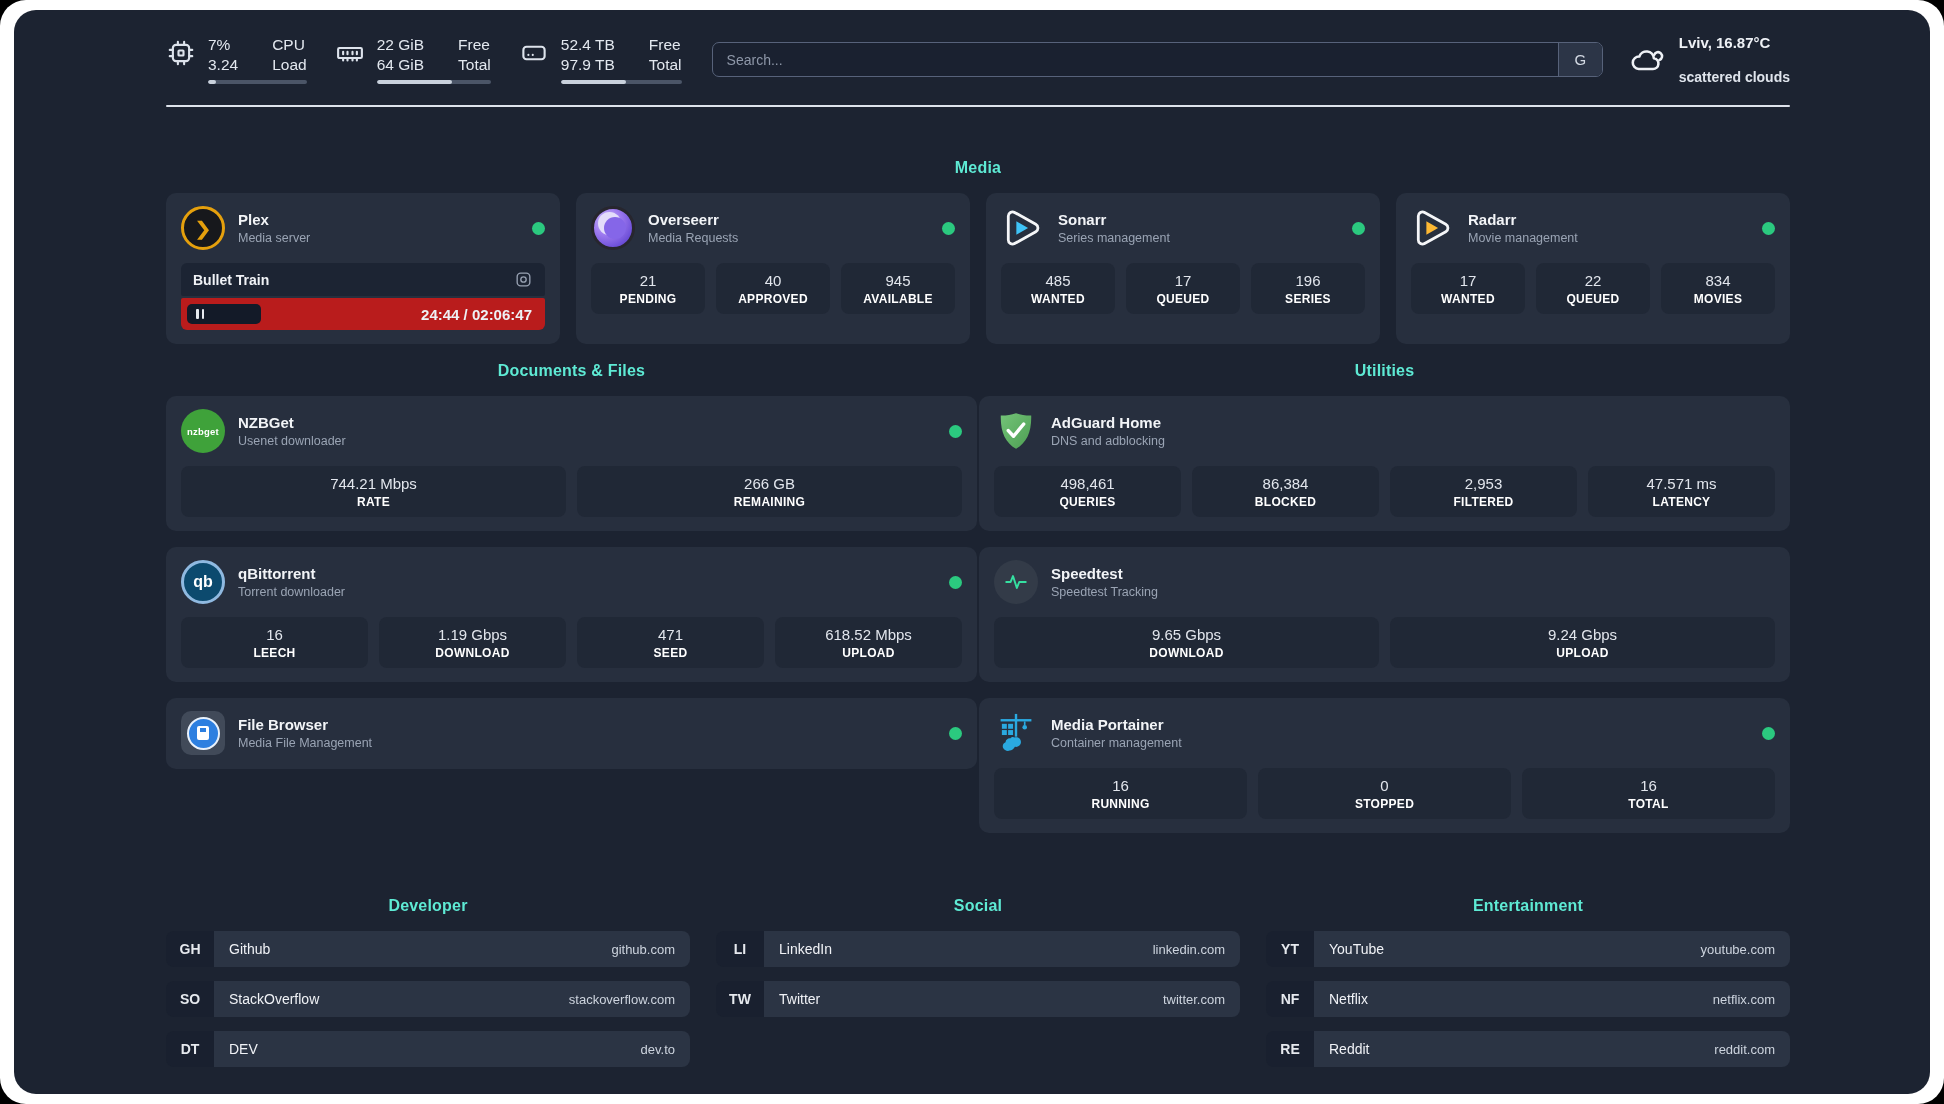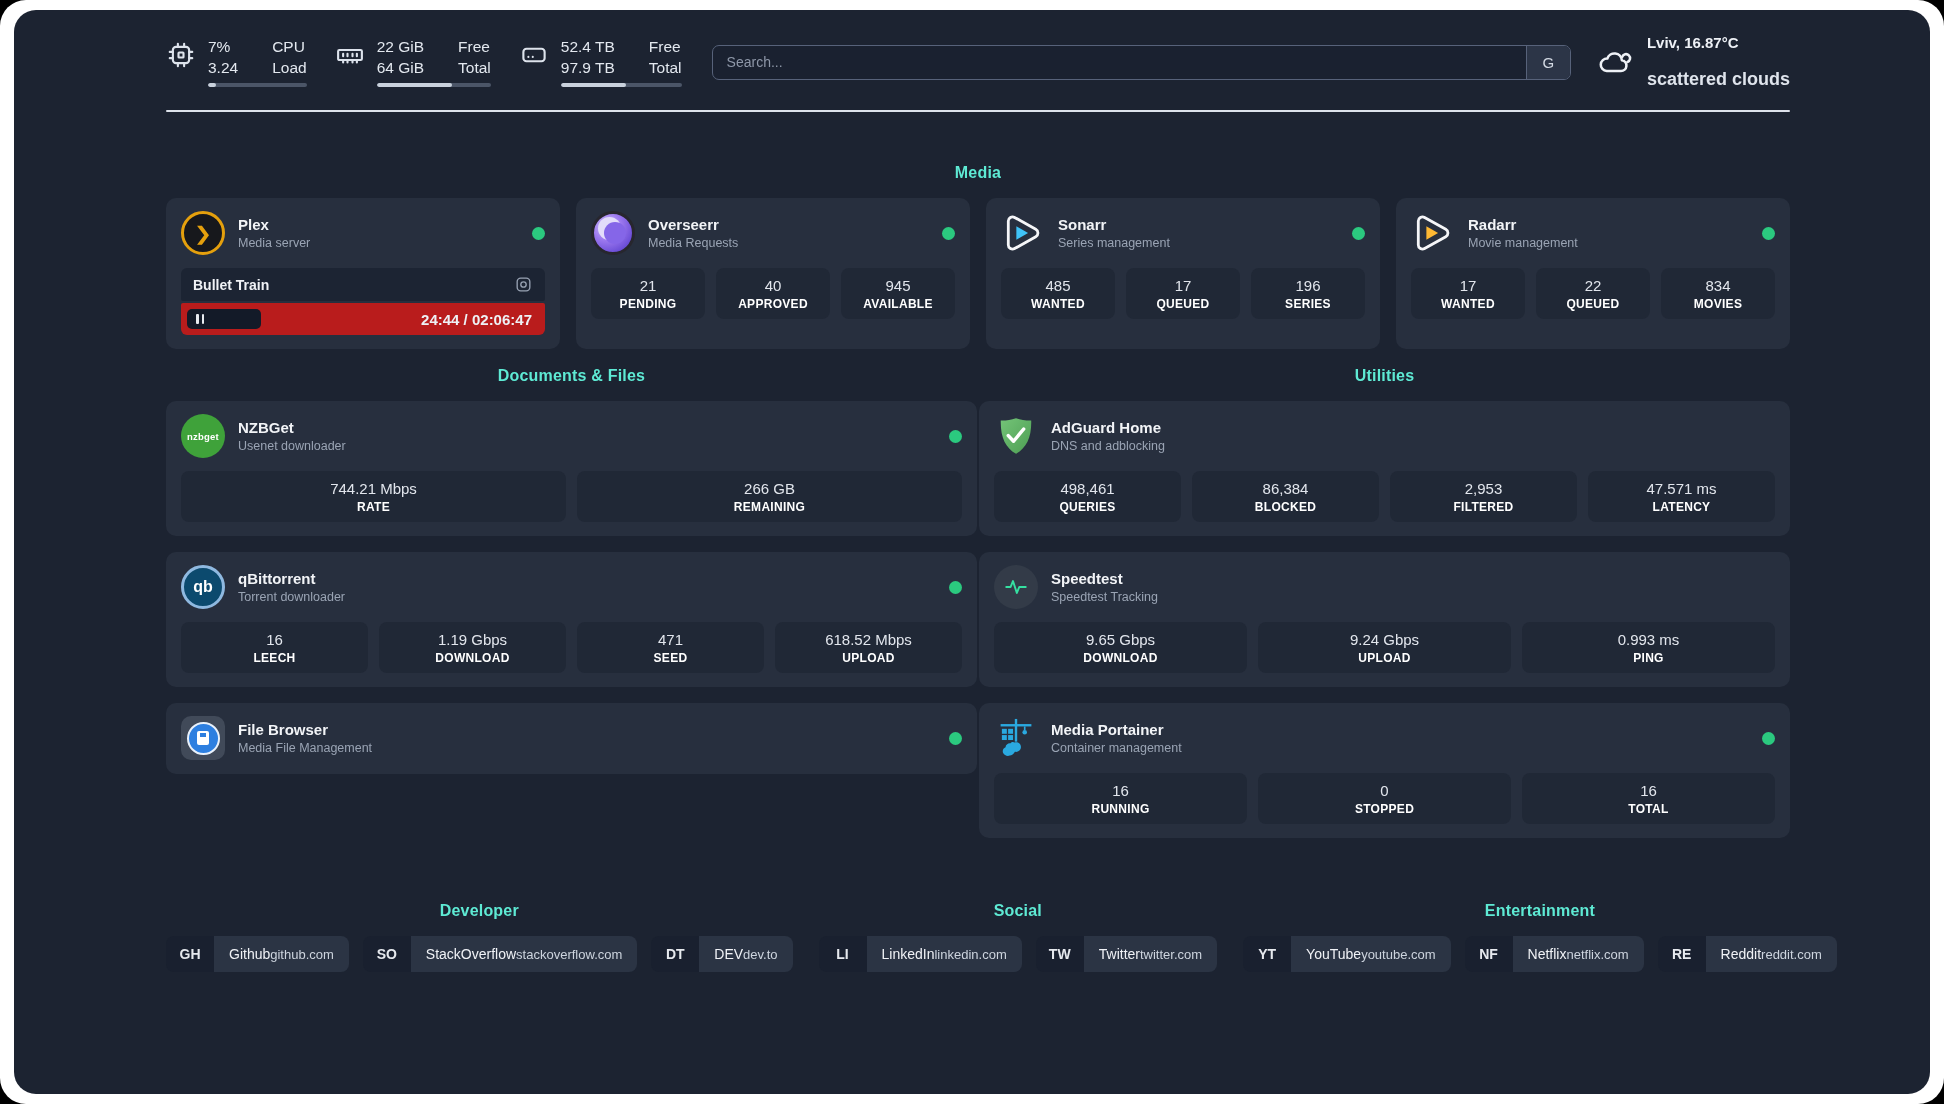--- a/index.html
+++ b/index.html
@@ -25,21 +25,21 @@
   .bar i{display:block;height:100%;background:#c9d1dc;border-radius:2px;}
 
   .searchwrap{flex:1;margin:0 24px 0 30px;}
   .search-box{display:flex;height:33px;border:1.5px solid #57627a;border-radius:7px;overflow:hidden;background:#1a2130;}
   .search-box input{flex:1;background:transparent;border:none;outline:none;color:#e6eaf0;padding:0 14px;font-size:14px;font-family:inherit;}
   .search-box input::placeholder{color:#8e97a8;}
   .engine{width:44px;border:none;border-left:1.5px solid #57627a;background:#2c3547;color:#d4dae4;font-size:15px;display:flex;align-items:center;justify-content:center;cursor:pointer;font-family:inherit;}
 
   .weather{display:flex;gap:12px;align-items:center;font-weight:bold;}
   .weather-l1{font-size:15px;color:#eef1f6;}
-  .weather-l2{font-size:18px;color:#dfe4ec;margin-top:18px;}
+  .weather-l2{font-size:14px;color:#dfe4ec;margin-top:18px;}
 
   .divider{margin-top:20px;height:2px;background:#e8edf5;border-radius:1px;opacity:.95;}
 
   
   .section-title{font-size:16px;font-weight:600;color:#5eead4;letter-spacing:.2px;text-align:center;}
   .media-title{margin-top:52px;}
   .media-grid{margin-top:16px;display:grid;grid-template-columns:repeat(4,1fr);gap:16px;}
   .mid-grid{margin-top:18px;display:grid;grid-template-columns:1fr 1fr;gap:2px;align-items:start;}
   .stack{margin-top:16px;display:flex;flex-direction:column;gap:16px;}
   .bottom-grid{margin-top:64px;display:grid;grid-template-columns:1fr 1fr 1fr;gap:26px;align-items:start;}
@@ -72,21 +72,21 @@
   .overseerr-badge::after{content:"";position:absolute;width:58%;height:58%;border-radius:50%;background:#8566e8;top:22%;left:25%;}
   .nzbget-badge{border-radius:50%;background:#3fa23a;color:#fff;font-size:9.5px;font-weight:700;letter-spacing:.2px;}
   .qb-badge{border-radius:50%;background:#0c4a6e;border:3px solid #8fb9e0;color:#fff;font-weight:700;font-size:16px;}
   .fb-badge{border-radius:10px;background:#414a59;}
   .fb-circle{width:33px;height:33px;border-radius:50%;background:#2d7fe0;border:2px solid #e9f1fb;display:flex;align-items:center;justify-content:center;box-sizing:border-box;}
   .fb-disk{width:12px;height:14px;background:#fff;border-radius:2px;position:relative;}
   .fb-disk::after{content:"";position:absolute;width:6px;height:4px;background:#2d7fe0;top:1.5px;left:3px;}
   .speedtest-badge{border-radius:50%;background:#333b48;}
 
   
-  .links{margin-top:16px;display:flex;flex-direction:row;gap:14px;}
+  .links{margin-top:16px;display:flex;flex-direction:column;gap:14px;}
   .link-row{display:flex;height:36px;border-radius:8px;overflow:hidden;cursor:pointer;}
   .link-tag{flex:0 0 48px;background:#19202f;color:#e6e9ee;font-size:14px;font-weight:700;display:flex;align-items:center;justify-content:center;}
   .link-main{flex:1;background:#2b3444;display:flex;align-items:center;justify-content:space-between;padding:0 15px;}
   .link-name{font-size:14px;color:#f0f2f6;}
   .link-url{font-size:13px;color:#cdd4de;}
 </style>
 </head>
 <body>
 
 <div class="screen">
@@ -438,24 +438,20 @@
             </div>
           </div>
           <div class="tiles">
             <div class="tile">
               <div class="tile-value">9.65 Gbps</div>
               <div class="tile-label">DOWNLOAD</div>
             </div>
             <div class="tile">
               <div class="tile-value">9.24 Gbps</div>
               <div class="tile-label">UPLOAD</div>
-            </div>
-            <div class="tile">
-              <div class="tile-value">0.993 ms</div>
-              <div class="tile-label">PING</div>
             </div>
           </div>
         </div>
 
         <div class="card">
           <div class="app-head">
             <div class="badge">
               <svg viewBox="0 0 24 24" width="44" height="44" fill="#2aa9e0">
                 <rect x="11.35" y="1.6" width="1.3" height="12.4"></rect>
                 <rect x="3.6" y="4.4" width="16.8" height="1.3"></rect>

